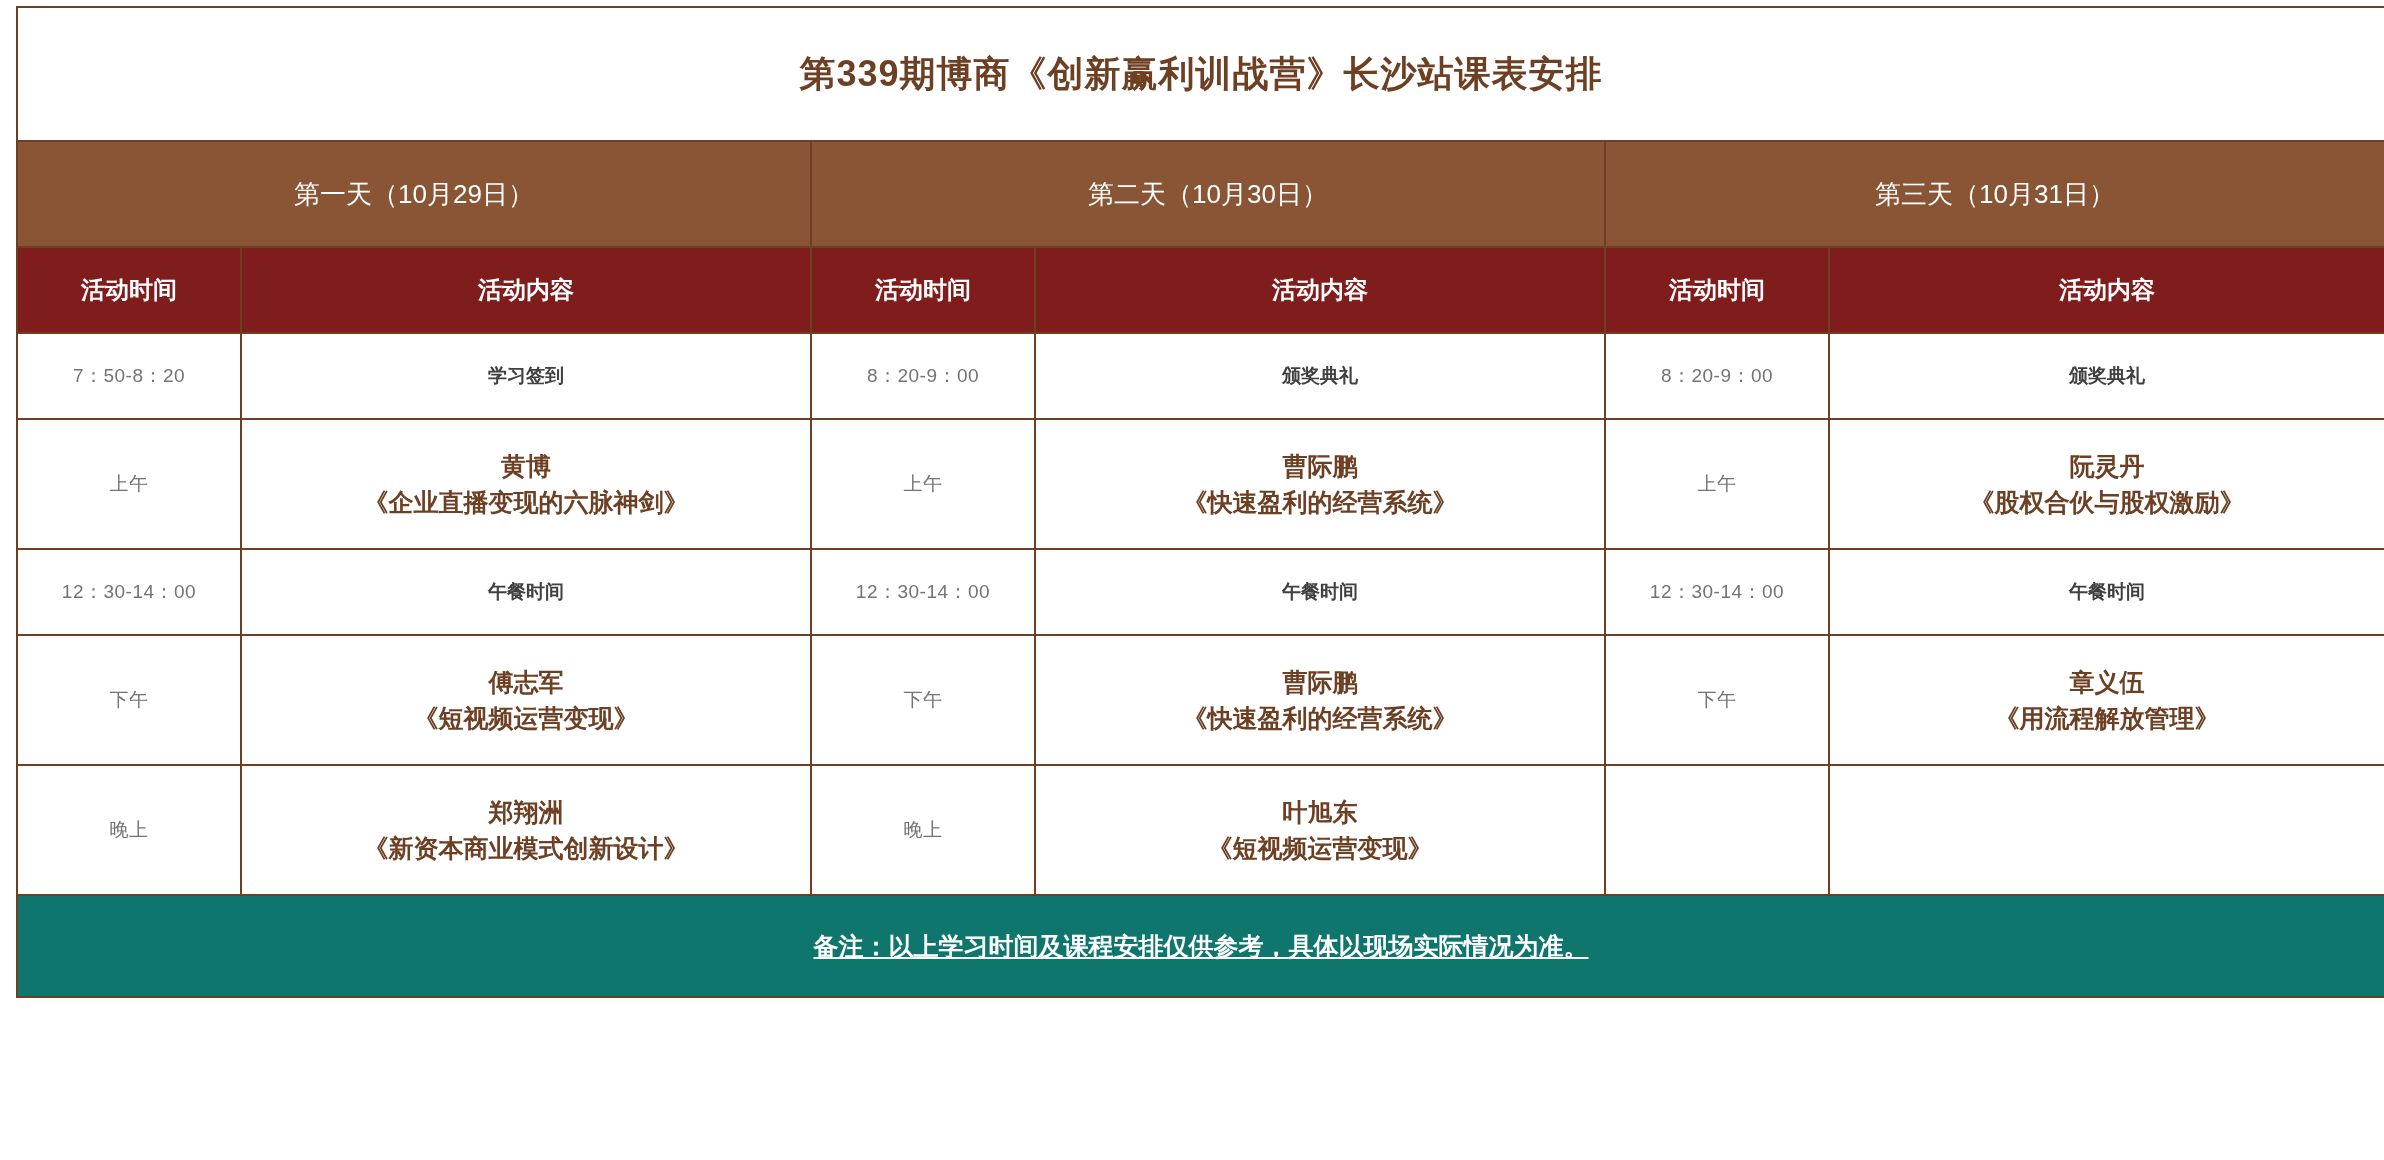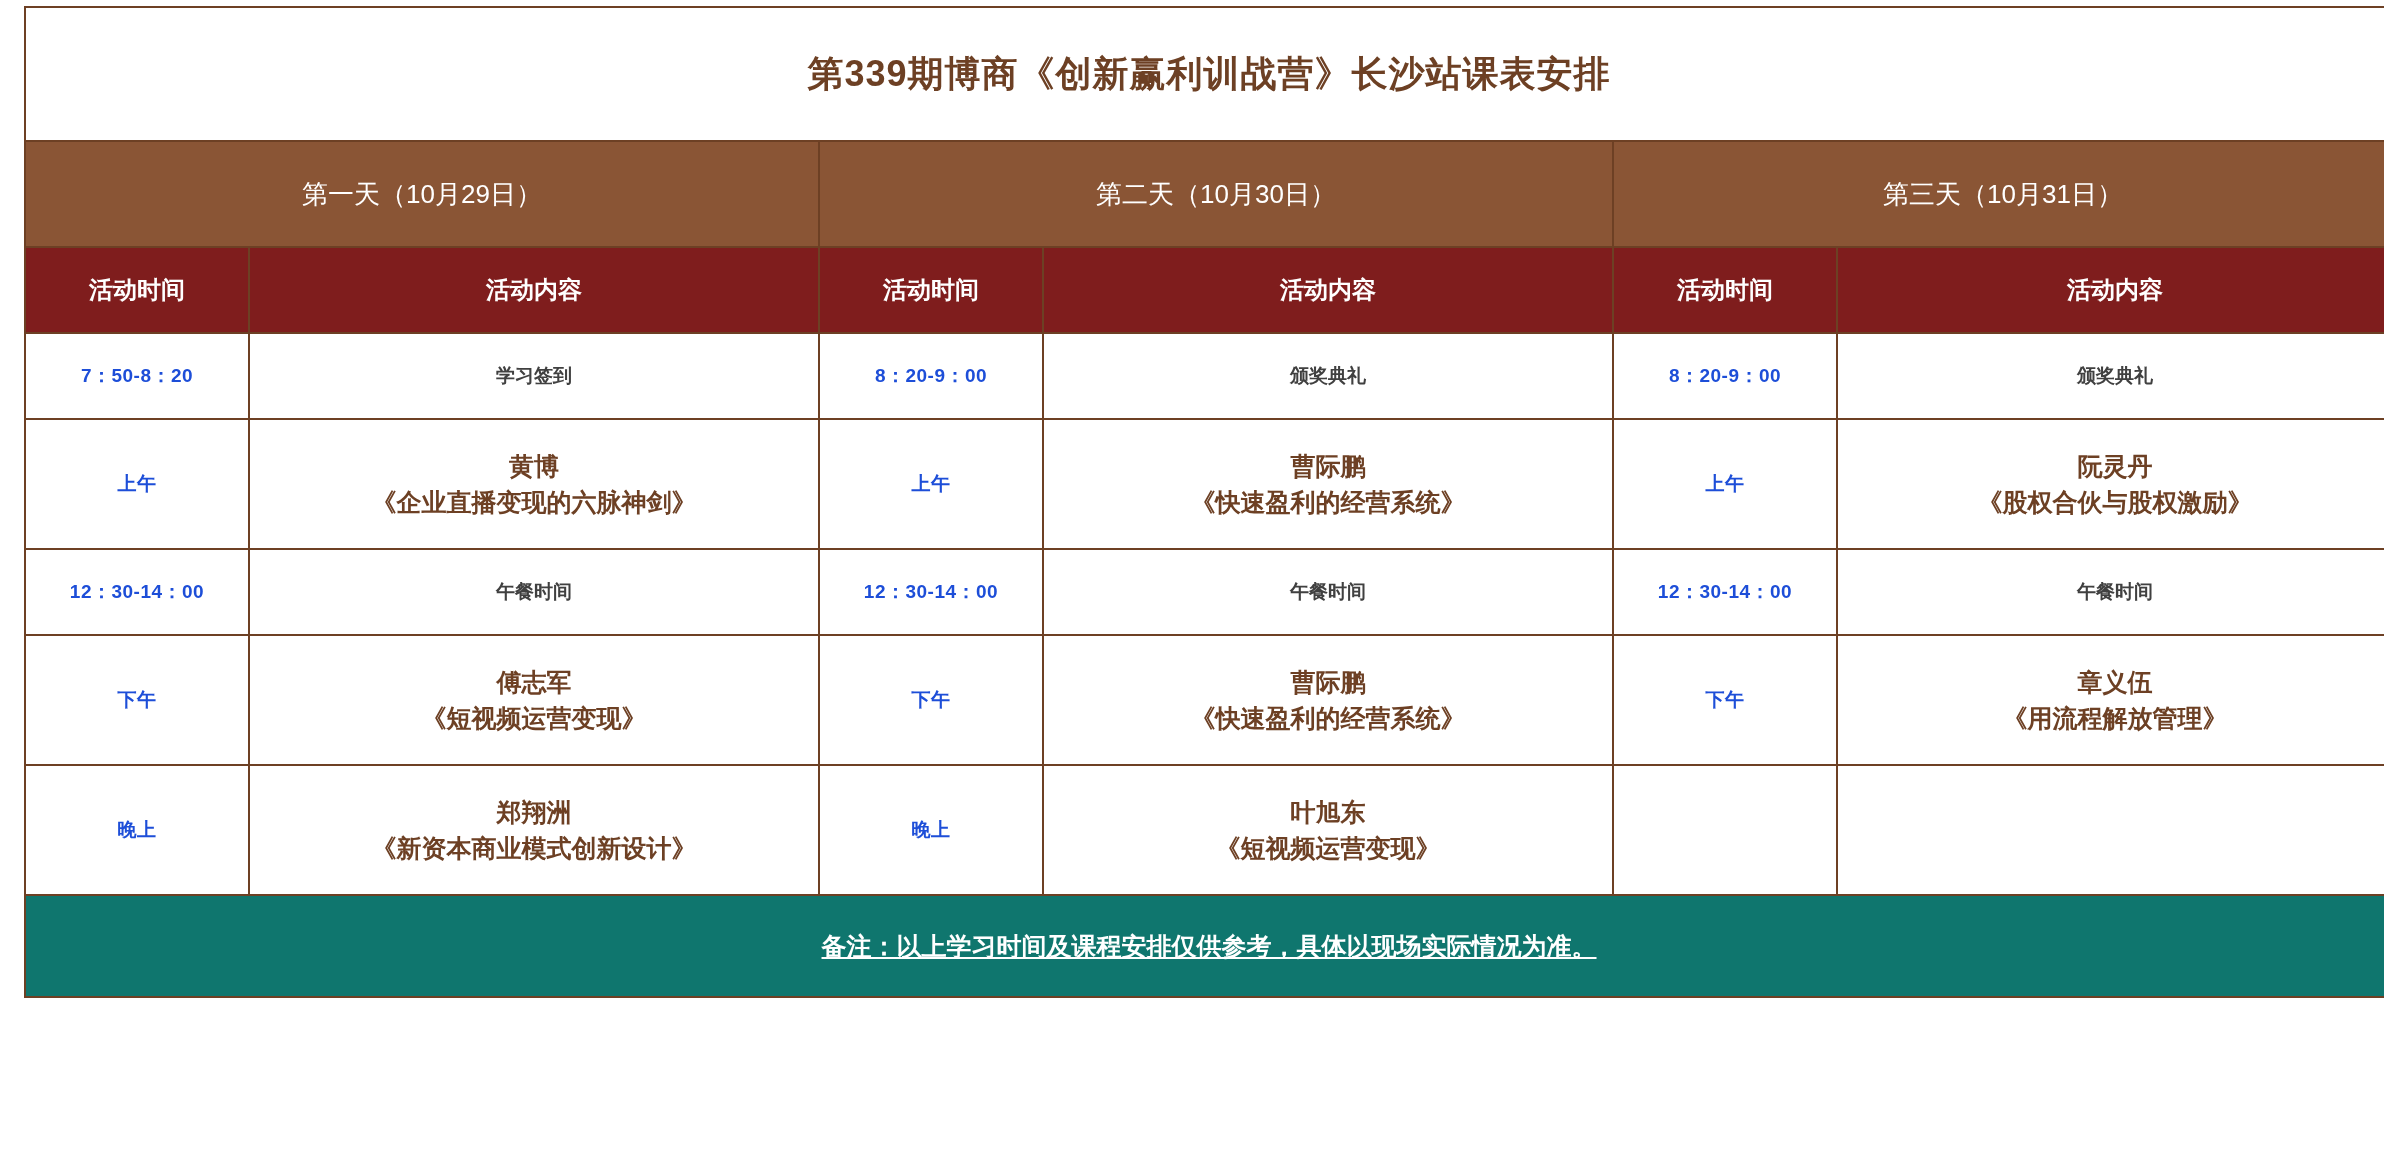--- a/index.html
+++ b/index.html
@@ -10,21 +10,21 @@
   body {
     width: 2384px;
     height: 1160px;
     font-family: "Liberation Sans", "DejaVu Sans", sans-serif;
     overflow: hidden;
   }
   .sheet {
     width: 2384px;
     height: 1160px;
     box-sizing: border-box;
-    padding: 6px 8px 6px 24px;
+    padding: 6px 8px 6px 16px;
     background: #ffffff;
   }
   table.schedule {
     border-collapse: collapse;
     table-layout: fixed;
     width: 2368px;
     border: 2px solid #6d4024;
   }
   table.schedule td {
     border: 2px solid #6d4024;
@@ -53,23 +53,23 @@
   .sub-cell {
     background: #7f1d1d;
     color: #ffffff;
     font-size: 24px;
     font-weight: bold;
     height: 84px;
   }
   
   .time-cell {
     background: #ffffff;
-    color: #1d4ed8;
+    color: #737373;
     font-size: 19px;
-    font-weight: bold;
+    font-weight: normal;
     letter-spacing: 0.5px;
   }
   .content-plain {
     background: #ffffff;
     color: #404040;
     font-size: 19px;
     font-weight: bold;
   }
   .content-course {
     background: #ffffff;

